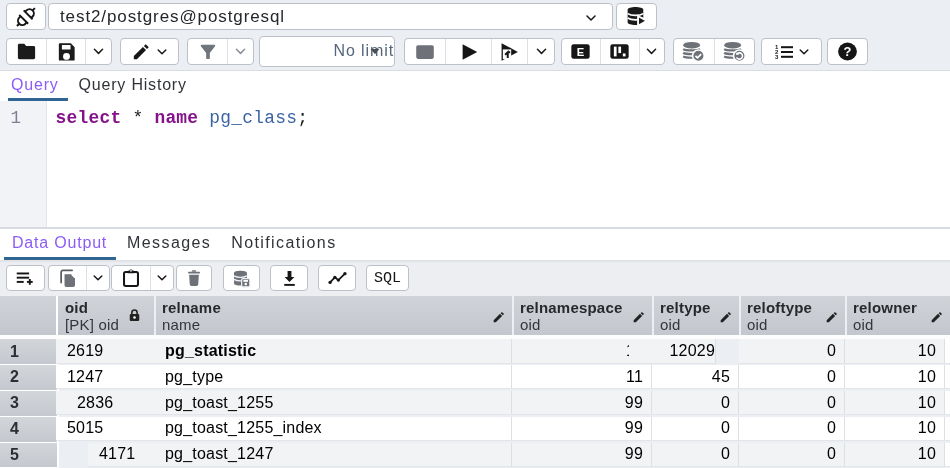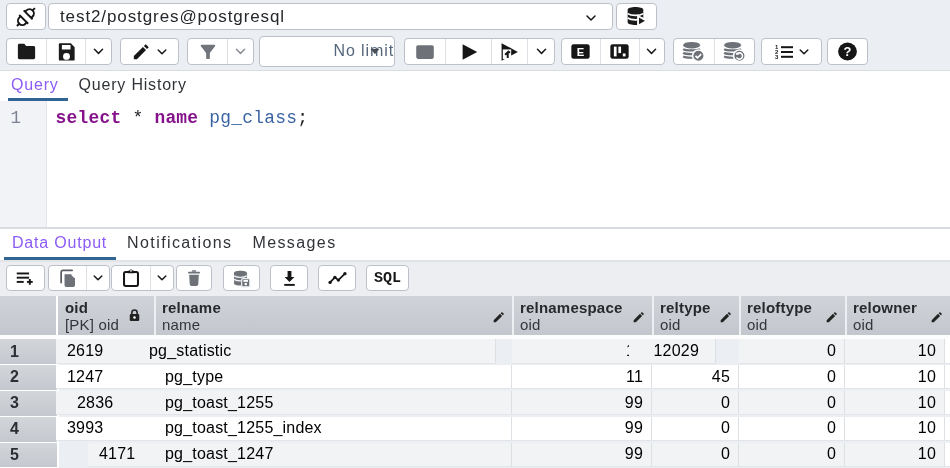--- a/index.html
+++ b/index.html
@@ -220,22 +220,22 @@
 <div id="editor">
   <div id="gutter">
       <div class="ln">1</div>
     </div>
   <div id="code"><span class="kw">select</span> * <span class="kw">name</span> <span class="id">pg_class</span>;</div>
 </div>
 <div id="splitline"></div>
 
 <div class="tabbar" style="top:229px;height:32px;border-top:none;border-bottom:1px solid #e0e3e7">
   <div class="tab active" style="margin-left:4px;padding-left:8px">Data Output</div>
+  <div class="tab" style="letter-spacing:1.4px">Messages</div>
   <div class="tab" style="letter-spacing:1.4px">Notifications</div>
-  <div class="tab" style="letter-spacing:1.4px">Messages</div>
 </div>
 
 <div id="dotools"></div>
 <div class="btn" style="left:6px;top:265px;width:38.5px;height:26px">
     <svg width="22" height="22" viewBox="0 0 24 24">
       <rect x="3" y="6" width="13.5" height="2.1" fill="#161616"></rect>
       <rect x="3" y="10.6" width="13.5" height="2.1" fill="#161616"></rect>
       <rect x="3" y="15.2" width="7.6" height="2.1" fill="#161616"></rect>
       <rect x="16.2" y="13.1" width="2.1" height="6.3" fill="#161616"></rect>
       <rect x="14.1" y="15.2" width="6.3" height="2.1" fill="#161616"></rect>
@@ -294,21 +294,21 @@
   </div>
 <div class="btn" style="left:318px;top:265px;width:38px;height:26px">
     <svg width="21" height="21" viewBox="0 0 24 24">
       <path d="M3.5 16.5 9 10.7l4 3.1 7.5-7.3" fill="none" stroke="#161616" stroke-width="2"></path>
       <circle cx="3.5" cy="16.5" r="1.9" fill="#161616"></circle>
       <circle cx="9" cy="10.7" r="1.9" fill="#161616"></circle>
       <circle cx="13" cy="13.8" r="1.9" fill="#161616"></circle>
       <circle cx="20.5" cy="6.5" r="1.9" fill="#161616"></circle>
     </svg>
   </div>
-<div class="btn" style="left:366px;top:265px;width:43px;height:26px;font-family:'Liberation Mono',monospace;font-size:15px;font-weight:bold;color:#161616">SQL</div>
+<div class="btn" style="left:366px;top:265px;width:43px;height:26px;font-family:'Liberation Mono',monospace;font-size:15px;font-weight:normal;color:#161616">SQL</div>
 
 <div id="grid">
 
   <div class="hdr" style="left:0;width:950px"></div>
   <div class="rownum-h"></div>
   <div class="hdr" style="left:58.5px;width:95.5px"><b>oid</b><br><span class="sub">[PK] oid</span>
     <svg style="position:absolute;left:66px;top:10px" width="19" height="19" viewBox="0 0 24 24">
         <path d="M8.7 10V8.3a3.3 3.3 0 0 1 6.6 0V10" fill="none" stroke="#222" stroke-width="2"></path>
         <rect x="6" y="10" width="12" height="9" rx="1.5" fill="#222"></rect>
         <circle cx="12" cy="14.5" r="1.6" fill="#fff"></circle>
@@ -344,23 +344,23 @@
         <path d="M4 16.8V20h3.2L16.7 10.5l-3.2-3.2zM17.7 9.5l1.9-1.9-3.2-3.2-1.9 1.9z" fill="#222"></path>
       </svg>
   </div>
 </div>
 <div id="gridgap"></div>
 <div id="rows"></div>
 
 <div class="row" style="top:339.2px">
     <div class="rn">1</div>
     <div class="cell odd " style="left:56px;width:98px;padding-left:11px;">2619</div>
-    <div class="cell odd vsep" style="left:138px;width:358px;padding-left:11px;">pg_statistic</div>
+    <div class="cell odd vsep" style="left:154px;width:358px;padding-left:11px;font-weight:bold;">pg_statistic</div>
     <div class="cell odd vsep" style="left:512px;width:140px;padding-right:8px;justify-content:flex-end;">11</div>
-    <div class="cell odd vsep" style="left:629px;width:87px;padding-right:16px;justify-content:flex-end;">12029</div>
+    <div class="cell odd vsep" style="left:629px;width:87px;padding-right:0;justify-content:flex-end;">12029</div>
     <div class="cell odd vsep" style="left:739px;width:106px;padding-right:8px;justify-content:flex-end;">0</div>
     <div class="cell odd vsep" style="left:845px;width:100px;padding-right:8px;justify-content:flex-end;">10</div>
     <div class="cell even" style="left:945px;width:5px"></div>
   </div>
 <div class="row" style="top:365.05px">
     <div class="rn">2</div>
     <div class="cell even " style="left:56px;width:98px;padding-left:11px;">1247</div>
     <div class="cell even vsep" style="left:154px;width:358px;padding-left:11px;">pg_type</div>
     <div class="cell even vsep" style="left:512px;width:140px;padding-right:8px;justify-content:flex-end;">11</div>
     <div class="cell even vsep" style="left:652px;width:87px;padding-right:8px;justify-content:flex-end;">45</div>
@@ -373,21 +373,21 @@
     <div class="cell odd " style="left:56px;width:98px;padding-left:21px;">2836</div>
     <div class="cell odd vsep" style="left:154px;width:358px;padding-left:11px;">pg_toast_1255</div>
     <div class="cell odd vsep" style="left:512px;width:140px;padding-right:8px;justify-content:flex-end;">99</div>
     <div class="cell odd vsep" style="left:652px;width:87px;padding-right:8px;justify-content:flex-end;">0</div>
     <div class="cell odd vsep" style="left:739px;width:106px;padding-right:8px;justify-content:flex-end;">0</div>
     <div class="cell odd vsep" style="left:845px;width:100px;padding-right:8px;justify-content:flex-end;">10</div>
     <div class="cell even" style="left:945px;width:5px"></div>
   </div>
 <div class="row" style="top:416.75px">
     <div class="rn">4</div>
-    <div class="cell even " style="left:56px;width:98px;padding-left:11px;">3993</div>
+    <div class="cell even " style="left:56px;width:98px;padding-left:11px;">5015</div>
     <div class="cell even vsep" style="left:154px;width:358px;padding-left:11px;">pg_toast_1255_index</div>
     <div class="cell even vsep" style="left:512px;width:140px;padding-right:8px;justify-content:flex-end;">99</div>
     <div class="cell even vsep" style="left:652px;width:87px;padding-right:8px;justify-content:flex-end;">0</div>
     <div class="cell even vsep" style="left:739px;width:106px;padding-right:8px;justify-content:flex-end;">0</div>
     <div class="cell even vsep" style="left:845px;width:100px;padding-right:8px;justify-content:flex-end;">10</div>
     <div class="cell even" style="left:945px;width:5px"></div>
   </div>
 <div class="row" style="top:442.6px">
     <div class="rn">5</div>
     <div class="cell odd " style="left:56px;width:98px;padding-left:11px;margin-left:32px;">4171</div>

